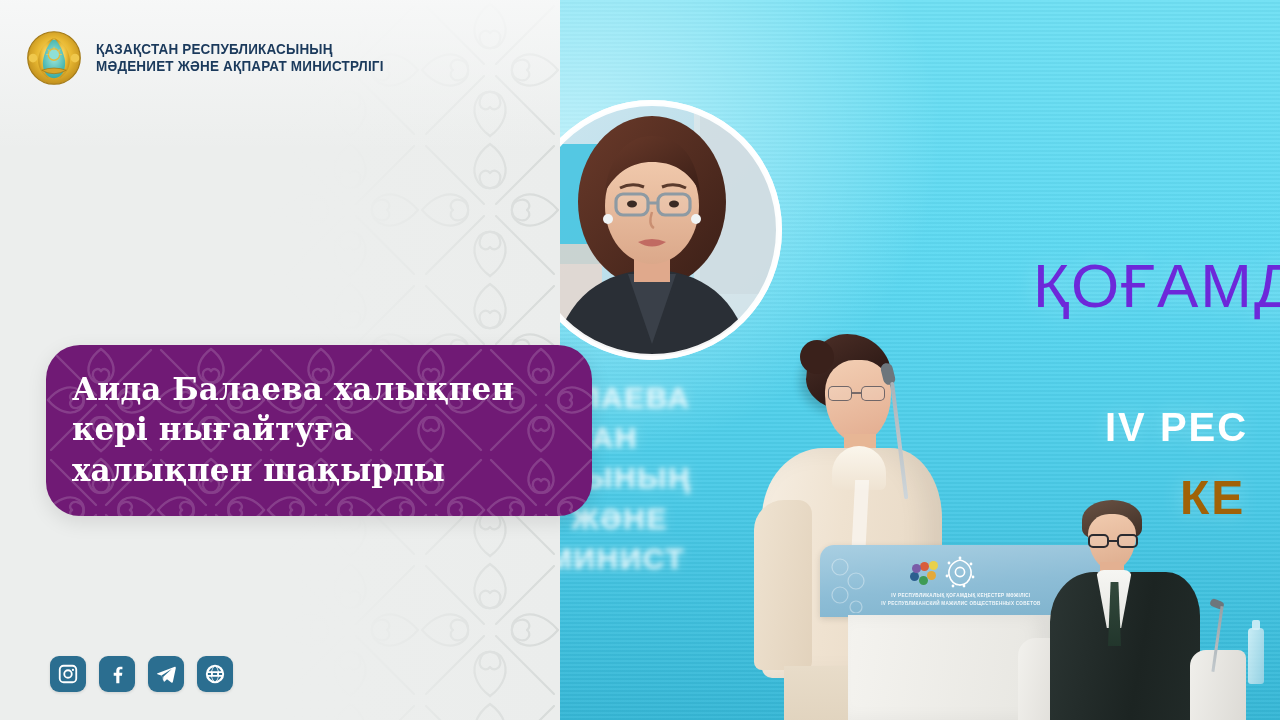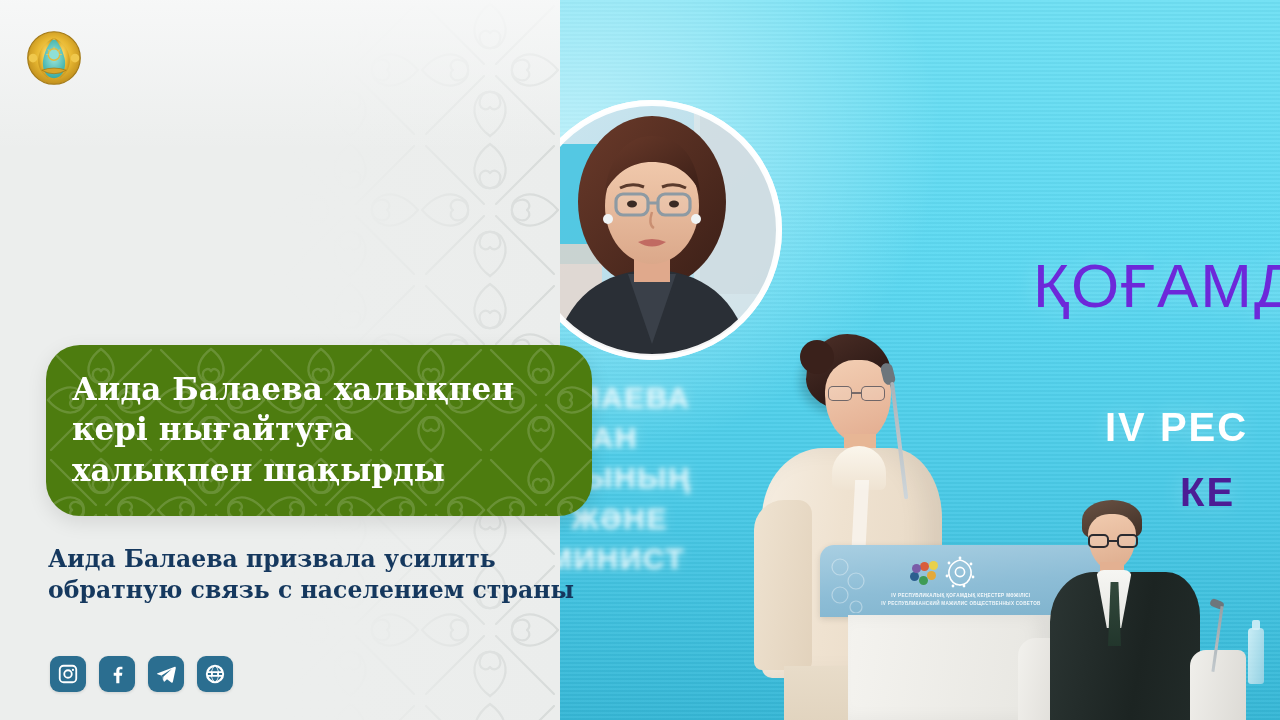--- a/index.html
+++ b/index.html
@@ -58,21 +58,21 @@
     margin-left:48px;
   }
   .wall-sub {
     position:absolute; left:1105px; top:405px;
     font-size:40px; font-weight:800; color:#fff;
     letter-spacing:2px; white-space:nowrap;
     text-shadow:0 0 22px rgba(255,255,255,.26);
   }
   .wall-sub2 {
     position:absolute; left:1180px; top:470px;
-    font-size:40px; font-weight:800; color:#4c1d95;
+    font-size:48px; font-weight:800; color:#a16207;
     letter-spacing:2px; white-space:nowrap;
     text-shadow:0 0 22px rgba(255,255,255,.26);
     text-align:center;
   }
 
   
   .speaker { position:absolute; left:740px; top:330px; width:300px; height:390px; }
   .sp-hair { position:absolute; left:66px; top:4px; width:86px; height:78px;
     background:linear-gradient(150deg,#4e3028,#2e1a16 65%,#3d231d);
     border-radius:48% 52% 44% 56% / 58% 56% 44% 42%;
@@ -206,21 +206,21 @@
   .brand-text div {
     font-family:"Liberation Sans", sans-serif;
     font-weight:700; font-size:14.5px; letter-spacing:.2px;
     color:#1b3a5c; transform:scaleX(.93); transform-origin:left center;
     white-space:nowrap;
   }
 
   
   .callout {
     position:absolute; left:46px; top:345px; width:546px; height:171px;
-    background:#4d7c0f; border-radius:34px;
+    background:#701a75; border-radius:34px;
     box-shadow:0 6px 20px rgba(0,0,0,.10);
     overflow:hidden;
   }
   .callout-orn { position:absolute; inset:0; opacity:.16; }
   .callout-txt {
     position:absolute; left:26px; top:24px; right:18px;
     font-family:"DejaVu Serif", serif;
     font-weight:700; font-size:31px; line-height:1.30;
     color:#ffffff; letter-spacing:.1px;
   }
@@ -456,20 +456,24 @@
           <line x1="25" y1="22" x2="27.5" y2="25"></line>
         <line x1="39" y1="22" x2="36.5" y2="25"></line>
           <line x1="23" y1="28" x2="26" y2="28"></line>
         <line x1="41" y1="28" x2="38" y2="28"></line>
       </g>
       <path d="M18 46 Q32 41 46 46 Q32 54 18 46Z" fill="#d9a72a" stroke="#a67c14" stroke-width=".9"></path>
       <circle cx="8" cy="32" r="5" fill="#f0c84c"></circle>
         <circle cx="56" cy="32" r="5" fill="#f0c84c"></circle>
       <circle cx="32" cy="32" r="30" fill="none" stroke="#a47b18" stroke-width="1.4"></circle>
     </svg>
+    <div class="brand-text">
+      <div>ҚАЗАҚСТАН РЕСПУБЛИКАСЫНЫҢ</div>
+      <div>МӘДЕНИЕТ ЖӘНЕ АҚПАРАТ МИНИСТРЛІГІ</div>
+    </div>
   </div>
 
   <div class="callout">
     <svg class="callout-orn" viewBox="0 0 546 171" preserveAspectRatio="none">
       <defs>
         <pattern id="koshkar2" x="0" y="0" width="110" height="110" patternUnits="userSpaceOnUse">
           <g fill="none" stroke="#ffffff" stroke-width="2.4" stroke-linecap="round">
             <path d="M55 4 C44 12 39 24 45 33 C50 40 61 39 63 31 C64 25 58 22 55 26"></path>
             <path d="M55 4 C66 12 71 24 65 33 C60 40 49 39 47 31 C46 25 52 22 55 26"></path>
             <path d="M2 55 C11 66 24 71 33 65 C40 60 39 49 31 47 C25 46 22 52 26 55"></path>
@@ -487,24 +491,20 @@
       </defs>
       <rect x="0" y="0" width="546" height="171" fill="url(#koshkar2)"></rect>
     </svg>
     <div class="callout-txt">
       <div>Аида Балаева халықпен</div>
       <div>кері нығайтуға</div>
       <div>халықпен шақырды</div>
     </div>
   </div>
 
-  <div class="subtitle">
-    <div>Аида Балаева призвала усилить</div>
-    <div>обратную связь с населением страны</div>
-  </div>
 
   <div class="social">
     <a class="soc" href="#">
       <svg viewBox="0 0 24 24">
         <path d="M7.2 2h9.6A5.2 5.2 0 0 1 22 7.2v9.6A5.2 5.2 0 0 1 16.8 22H7.2A5.2 5.2 0 0 1 2 16.8V7.2A5.2 5.2 0 0 1 7.2 2Zm0 2A3.2 3.2 0 0 0 4 7.2v9.6A3.2 3.2 0 0 0 7.2 20h9.6a3.2 3.2 0 0 0 3.2-3.2V7.2A3.2 3.2 0 0 0 16.8 4H7.2Zm4.8 2.9a5.1 5.1 0 1 1 0 10.2 5.1 5.1 0 0 1 0-10.2Zm0 2a3.1 3.1 0 1 0 0 6.2 3.1 3.1 0 0 0 0-6.2Zm5.4-2.6a1.2 1.2 0 1 1 0 2.4 1.2 1.2 0 0 1 0-2.4Z"></path>
       </svg>
     </a>
     <a class="soc" href="#">
       <svg viewBox="0 0 24 24">
         <path d="M14.6 22v-8.2h2.8l.42-3.2H14.6V8.5c0-.93.26-1.56 1.6-1.56h1.72V4.1A23 23 0 0 0 15.4 4c-2.5 0-4.2 1.52-4.2 4.32v2.28H8.4v3.2h2.8V22h3.4Z"></path>

